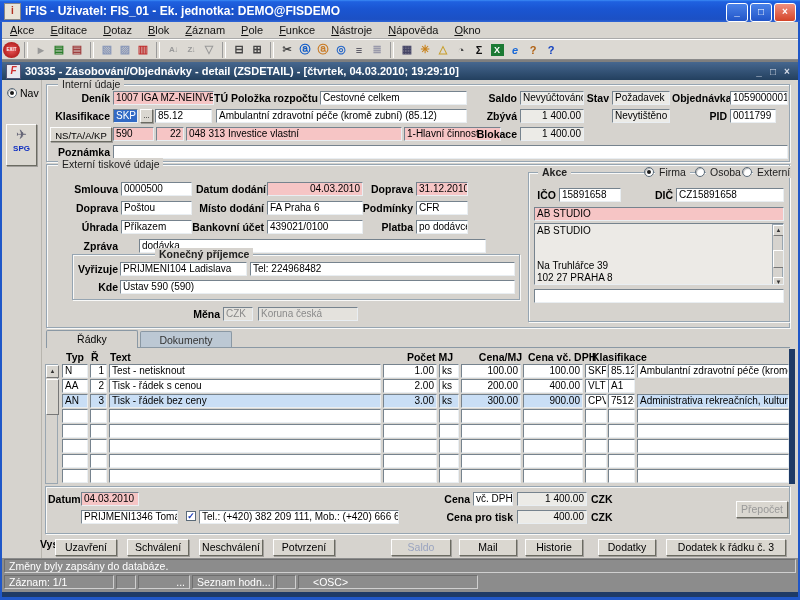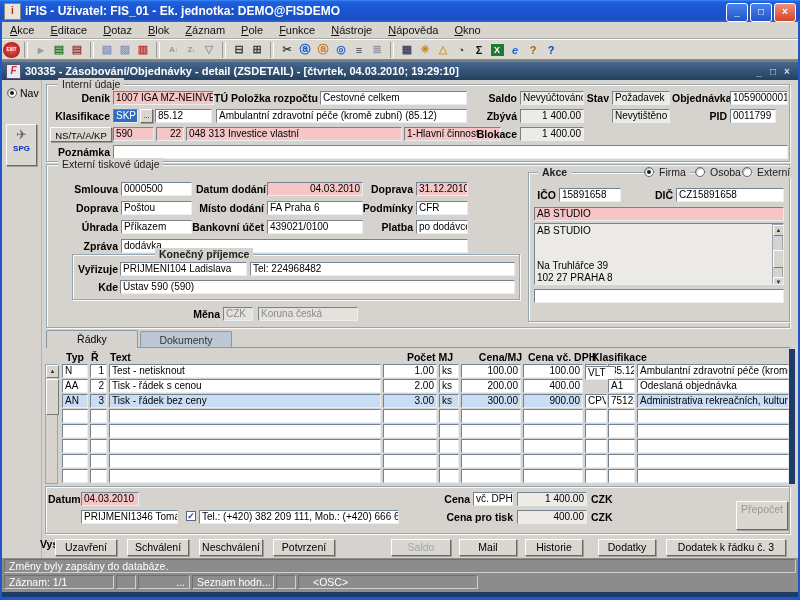--- a/index.html
+++ b/index.html
@@ -218,21 +218,21 @@
   <div class="abs fld" style="left:416px;top:201px;width:52px">CFR</div>
 
   <span class="abs lbl" style="left:60px;top:221px;width:58px">Úhrada</span>
   <div class="abs fld" style="left:121px;top:220px;width:71px">Příkazem</div>
   <span class="abs lbl" style="left:191px;top:221px;width:73px">Bankovní účet</span>
   <div class="abs fld" style="left:267px;top:220px;width:96px">439021/0100</div>
   <span class="abs lbl" style="left:373px;top:221px;width:40px">Platba</span>
   <div class="abs fld" style="left:416px;top:220px;width:52px">po dodávce</div>
 
   <span class="abs lbl" style="left:60px;top:240px;width:58px">Zpráva</span>
-  <div class="abs fld" style="left:121px;top:239px;width:347px">dodávka</div>
+  <div class="abs fld" style="left:139px;top:239px;width:347px">dodávka</div>
 
   <div class="abs grp" style="left:528px;top:172px;width:262px;height:150px"></div>
   <span class="abs leg" style="left:538px;top:166px;font-weight:bold">Akce</span>
   <span class="abs rad on" style="left:644px;top:167px"></span>
   <span class="abs rlbl leg" style="left:655px;top:166px">Firma</span>
   <span class="abs rad" style="left:695px;top:167px"></span>
   <span class="abs rlbl leg" style="left:706px;top:166px">Osoba</span>
   <span class="abs rad" style="left:742px;top:167px"></span>
   <span class="abs rlbl leg" style="left:753px;top:166px">Externí</span>
 
@@ -295,23 +295,22 @@
   <div class="abs cell pink" style="left:608px;top:364px;width:27px">85.12</div>
   <div class="abs cell" style="left:637px;top:364px;width:152px">Ambulantní zdravotní péče (kromě zubn</div>
 
   <div class="abs cell" style="left:62px;top:379px;width:26px">AA</div>
   <div class="abs cell num" style="left:90px;top:379px;width:17px">2</div>
   <div class="abs cell" style="left:109px;top:379px;width:272px">Tisk - řádek s cenou</div>
   <div class="abs cell num" style="left:383px;top:379px;width:54px">2.00</div>
   <div class="abs cell" style="left:439px;top:379px;width:20px">ks</div>
   <div class="abs cell num" style="left:461px;top:379px;width:60px">200.00</div>
   <div class="abs cell num" style="left:523px;top:379px;width:60px">400.00</div>
-  <div class="abs cell pink" style="left:585px;top:366px;width:30px">VLT</div>
+  <div class="abs cell pink" style="left:585px;top:379px;width:30px">VLT</div>
   <div class="abs cell pink" style="left:608px;top:379px;width:27px">A1</div>
-  <div class="abs cell" style="left:637px;top:379px;width:152px">Odeslaná objednávka</div>
 
   <div class="abs cell selrow" style="left:62px;top:394px;width:26px">AN</div>
   <div class="abs cell selrow num" style="left:90px;top:394px;width:17px">3</div>
   <div class="abs cell selrow" style="left:109px;top:394px;width:272px">Tisk - řádek bez ceny</div>
   <div class="abs cell selrow num" style="left:383px;top:394px;width:54px">3.00</div>
   <div class="abs cell selrow" style="left:439px;top:394px;width:20px">ks</div>
   <div class="abs cell selrow num" style="left:461px;top:394px;width:60px">300.00</div>
   <div class="abs cell selrow num" style="left:523px;top:394px;width:60px">900.00</div>
   <div class="abs cell pink" style="left:585px;top:394px;width:22px">CPV</div>
   <div class="abs cell pink" style="left:608px;top:394px;width:27px">751240</div>
@@ -327,21 +326,21 @@
   <span class="abs cb" style="left:186px;top:511px">✓</span>
   <div class="abs fld" style="left:199px;top:510px;width:200px">Tel.: (+420) 382 209 111, Mob.: (+420) 666 666 6</div>
 
   <span class="abs lbl" style="left:444px;top:493px;width:26px">Cena</span>
   <div class="abs fld" style="left:473px;top:492px;width:40px">vč. DPH</div>
   <div class="abs fld ro num" style="left:517px;top:492px;width:70px">1 400.00</div>
   <span class="abs lbl" style="left:591px;top:493px;text-align:left">CZK</span>
   <span class="abs lbl" style="left:444px;top:511px;width:69px">Cena pro tisk</span>
   <div class="abs fld ro num" style="left:517px;top:510px;width:70px">400.00</div>
   <span class="abs lbl" style="left:591px;top:511px;text-align:left">CZK</span>
-  <div class="abs btn" style="left:736px;top:501px;width:52px;height:29px;color:#999">Přepočet</div>
+  <div class="abs btn" style="left:736px;top:501px;width:52px;height:17px;color:#999">Přepočet</div>
 
   <div class="abs btn" style="left:55px;top:539px;width:62px;height:17px">Uzavření</div>
   <div class="abs btn" style="left:127px;top:539px;width:62px;height:17px">Schválení</div>
   <div class="abs btn" style="left:199px;top:539px;width:64px;height:17px">Neschválení</div>
   <div class="abs btn" style="left:273px;top:539px;width:62px;height:17px">Potvrzení</div>
   <div class="abs btn" style="left:391px;top:539px;width:60px;height:17px;color:#9aa4c0">Saldo</div>
   <div class="abs btn" style="left:459px;top:539px;width:58px;height:17px">Mail</div>
   <div class="abs btn" style="left:525px;top:539px;width:58px;height:17px">Historie</div>
   <div class="abs btn pink" style="left:598px;top:539px;width:58px;height:17px">Dodatky</div>
   <div class="abs btn" style="left:666px;top:539px;width:120px;height:17px">Dodatek k řádku č.  3</div>

